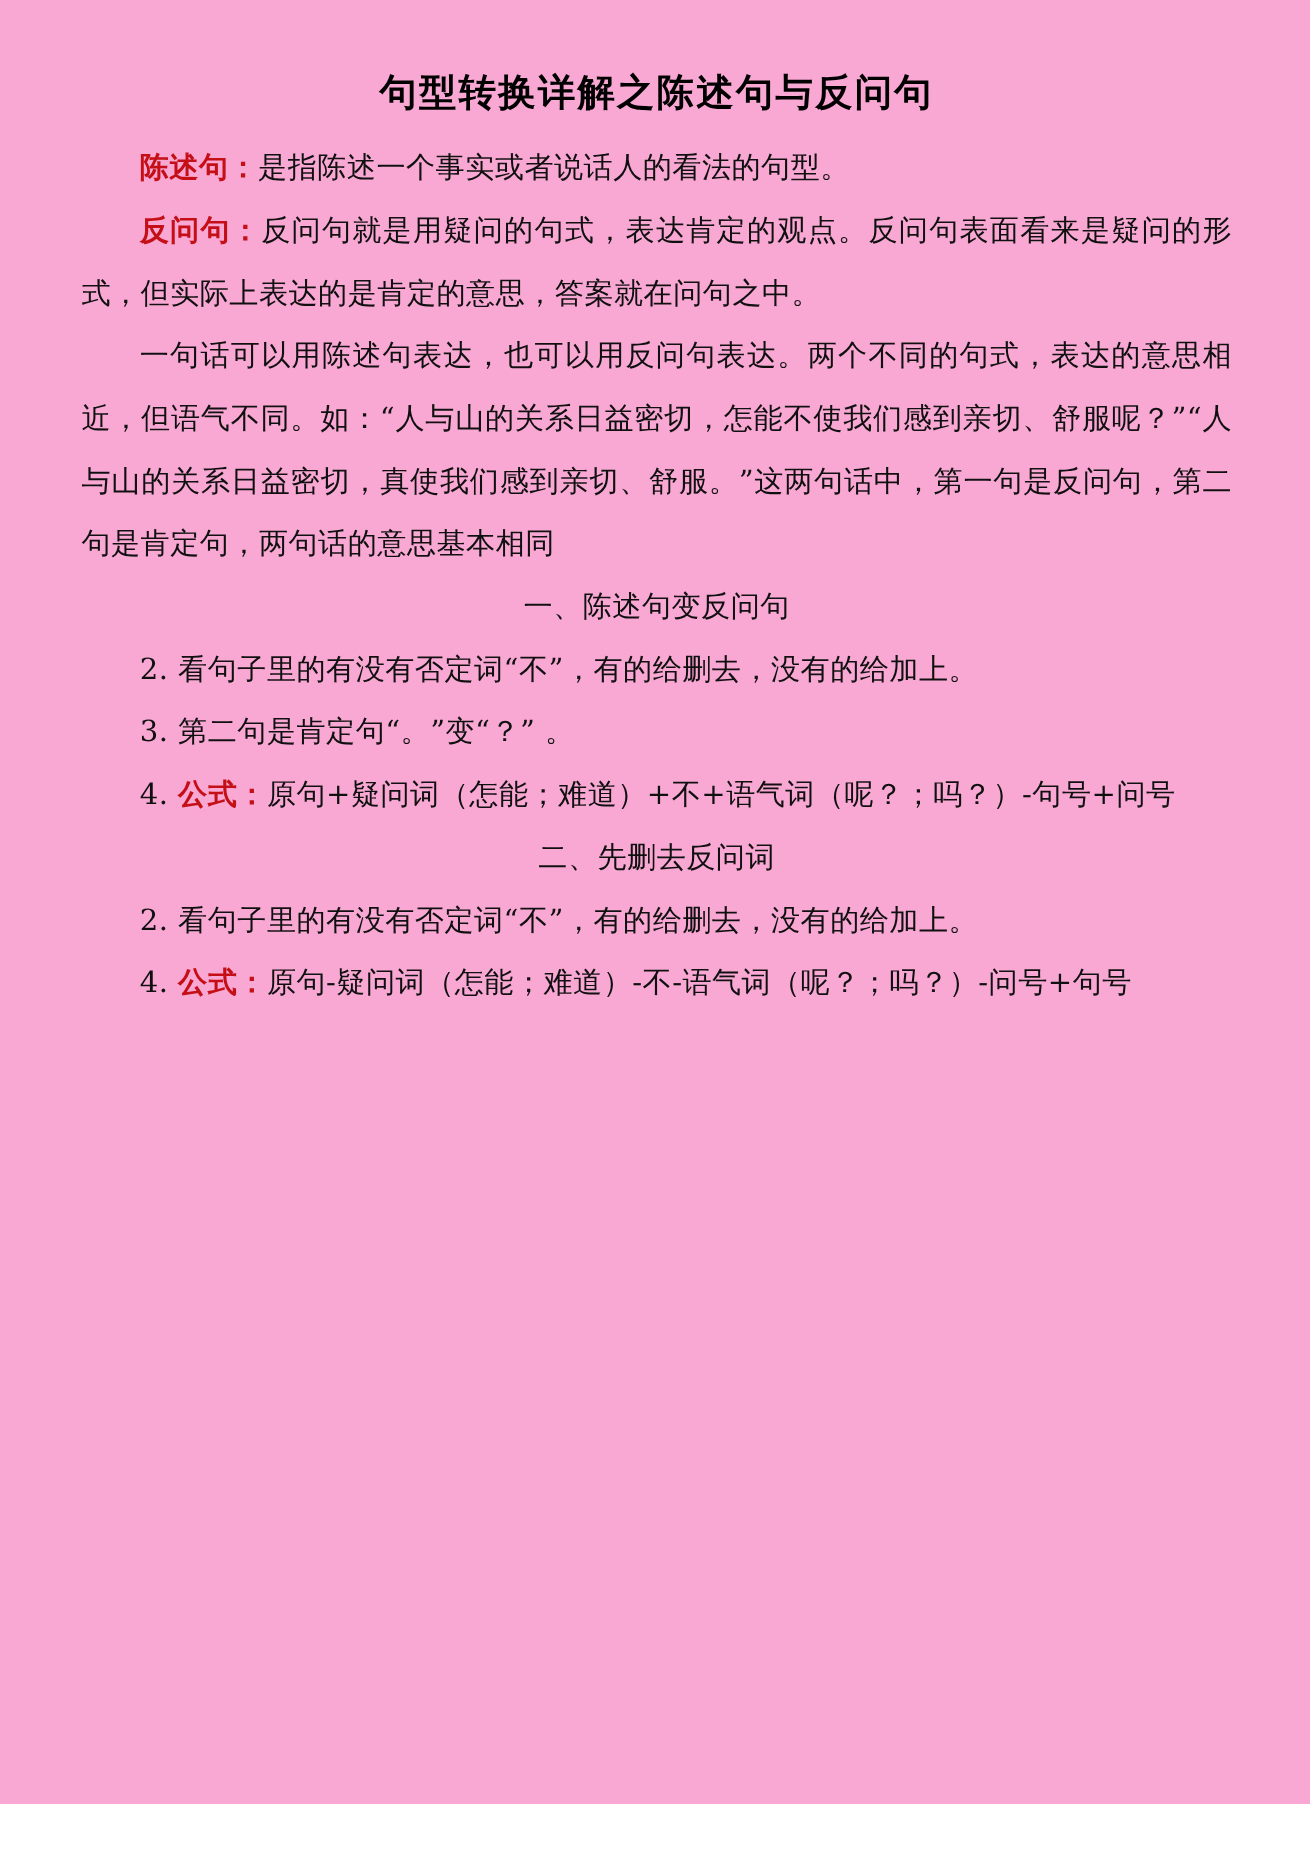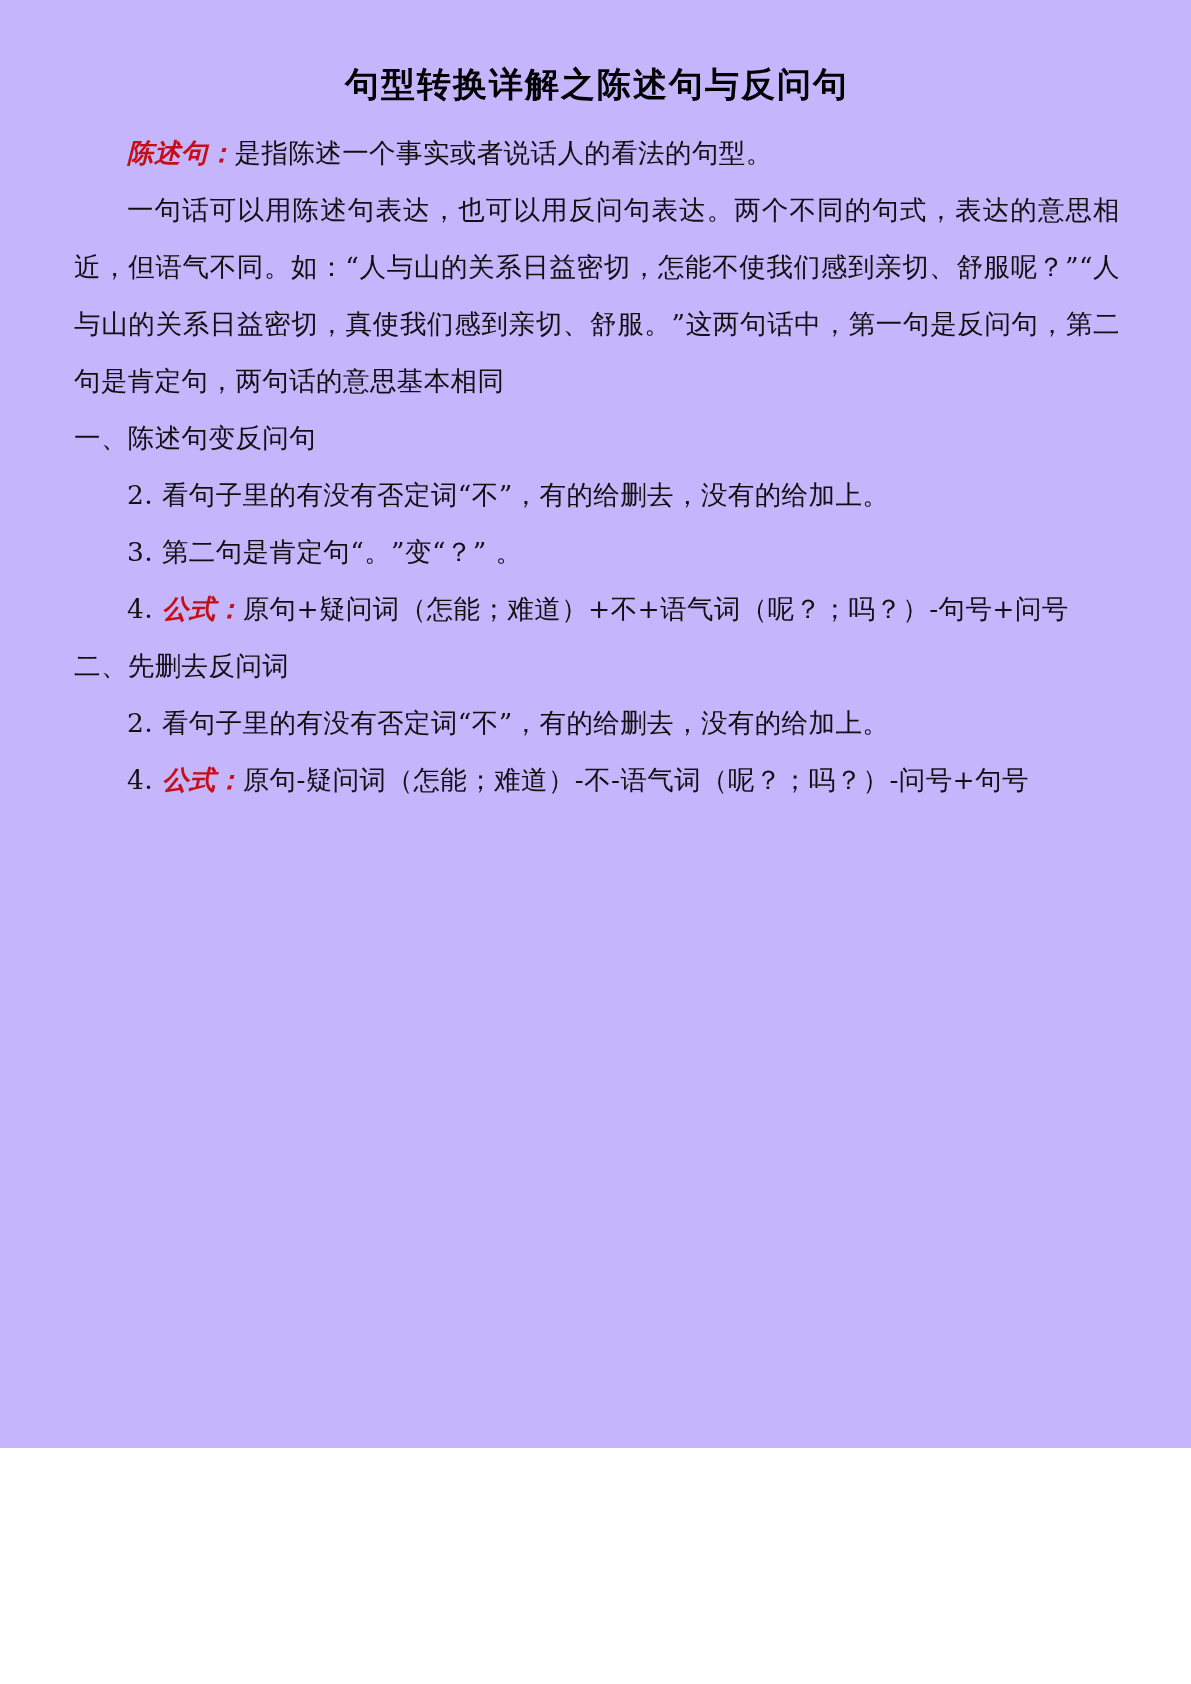--- a/index.html
+++ b/index.html
@@ -11,24 +11,24 @@
   body {
     width: 1191px;
     height: 1684px;
     font-family: "DejaVu Serif", "Liberation Serif", serif;
     color: #0a0a0a;
     overflow: hidden;
   }
   .page {
     position: relative;
     width: 1191px;
-    height: 1448px;
+    height: 1640px;
     box-sizing: border-box;
     padding: 0;
-    background: #c4b5fd;
+    background: #f9a8d4;
   }
   .content {
     position: absolute;
     left: 74px;
     top: 62px;
     width: 1046px;
   }
   .doc-title {
     font-size: 34px;
     font-weight: 700;
@@ -48,29 +48,29 @@
     letter-spacing: 0.4px;
     color: #101010;
     word-break: break-all;
   }
   .para.indent {
     text-indent: 53px;
   }
   .lbl-red {
     color: #c50f16;
     font-weight: 700;
-    font-style: italic;
   }
   .heading-line {
     font-size: 26.5px;
     line-height: 57px;
     margin: 0;
     text-indent: 0;
     letter-spacing: 0.4px;
     color: #101010;
+    text-align: center;
   }
   .list-item {
     font-size: 26.5px;
     line-height: 57px;
     margin: 0;
     text-indent: 53px;
     text-align: justify;
     text-justify: inter-character;
     letter-spacing: 0.4px;
     color: #101010;
@@ -83,20 +83,21 @@
 </head>
 <body>
 
 <div class="page">
   <div class="content">
 
     <h1 class="doc-title">句型转换详解之陈述句与反问句</h1>
 
     <p class="para indent"><span class="lbl-red">陈述句：</span><span>是指陈述一个事实或者说话人的看法的句型。</span></p>
 
+    <p class="para indent"><span class="lbl-red">反问句：</span><span>反问句就是用疑问的句式，表达肯定的观点。反问句表面看来是疑问的形式，但实际上表达的是肯定的意思，答案就在问句之中。</span></p>
 
     <p class="para indent">一句话可以用陈述句表达，也可以用反问句表达。两个不同的句式，表达的意思相近，但语气不同。如：“人与山的关系日益密切，怎能不使我们感到亲切、舒服呢？”“人与山的关系日益密切，真使我们感到亲切、舒服。”这两句话中，第一句是反问句，第二句是肯定句，两句话的意思基本相同</p>
 
     <p class="heading-line">一、陈述句变反问句</p>
 
 
     <p class="list-item"><span class="num">2.</span>&nbsp;<span>看句子里的有没有否定词“不”，有的给删去，没有的给加上。</span></p>
 
     <p class="list-item"><span class="num">3.</span>&nbsp;<span>第二句是肯定句“。”变“？” 。</span></p>
 

